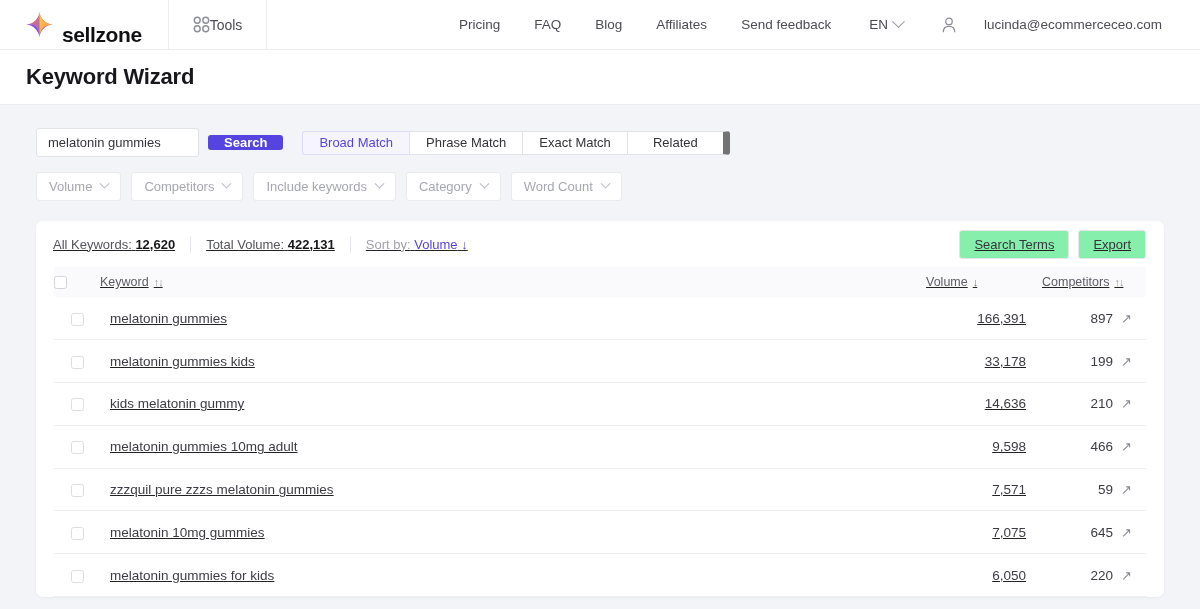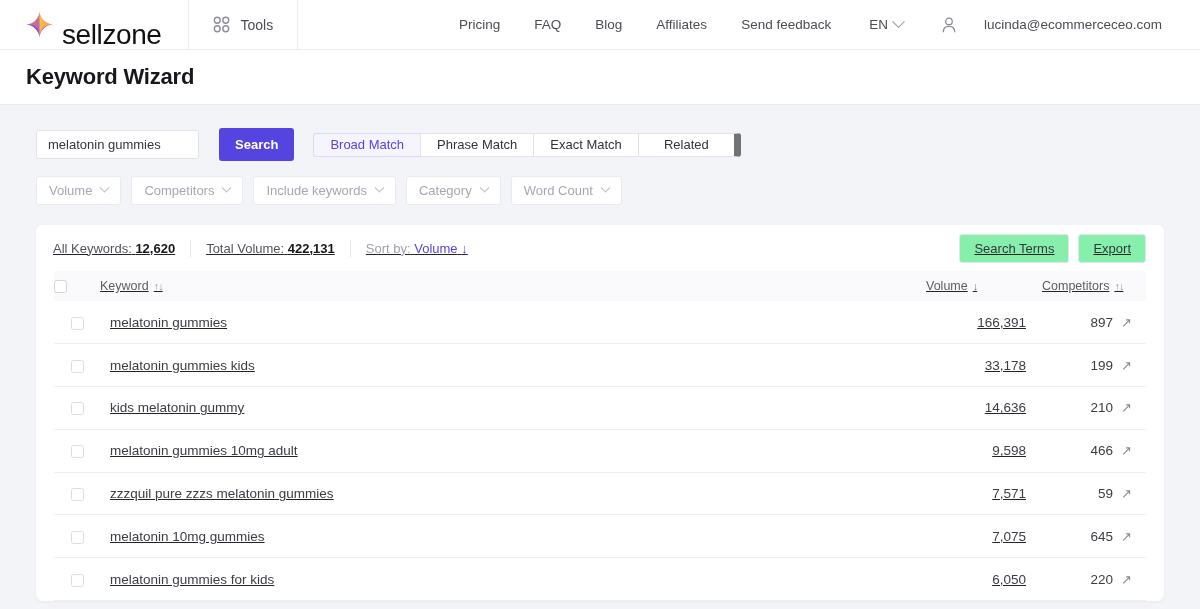--- a/index.html
+++ b/index.html
@@ -27,35 +27,34 @@
   .brand {
     display: flex;
     align-items: center;
     gap: 9px;
     padding-left: 26px;
     padding-right: 26px;
     height: 100%;
   }
   .logo-mark { width: 27px; height: 27px; display:block; }
   .brand-name {
-    font-size: 28px;
-    font-weight: normal;
+    font-size: 21px;
+    font-weight: bold;
     letter-spacing: -0.4px;
     color: #111114;
     margin-top: 20px;
   }
   .nav-divider {
     width: 1px;
     height: 50px;
     background: #ebedf0;
   }
   .tools-btn {
     display: flex;
     align-items: center;
-    gap: 11px;
     padding: 0 24px;
     height: 50px;
     cursor: pointer;
   }
   .dots-icon { width: 17px; height: 17px; display:block; }
   .tools-label {
     font-size: 14px;
     color: #4c4c53;
   }
   .nav-right {
@@ -135,22 +134,22 @@
     border: 1px solid #e1e3e9;
     border-radius: 3px;
     background: #fff;
     font-size: 13px;
     color: #35353b;
     padding: 0 11px;
     font-family: "Liberation Sans", sans-serif;
     outline: none;
   }
   .search-btn {
-    margin-left: 20px;
-    height: 33px;
+    margin-left: 9px;
+    height: 15px;
     padding: 0 16px;
     background: #5544e0;
     color: #ffffff;
     border: none;
     border-radius: 3px;
     font-size: 13px;
     font-weight: bold;
     font-family: "Liberation Sans", sans-serif;
     cursor: pointer;
   }

